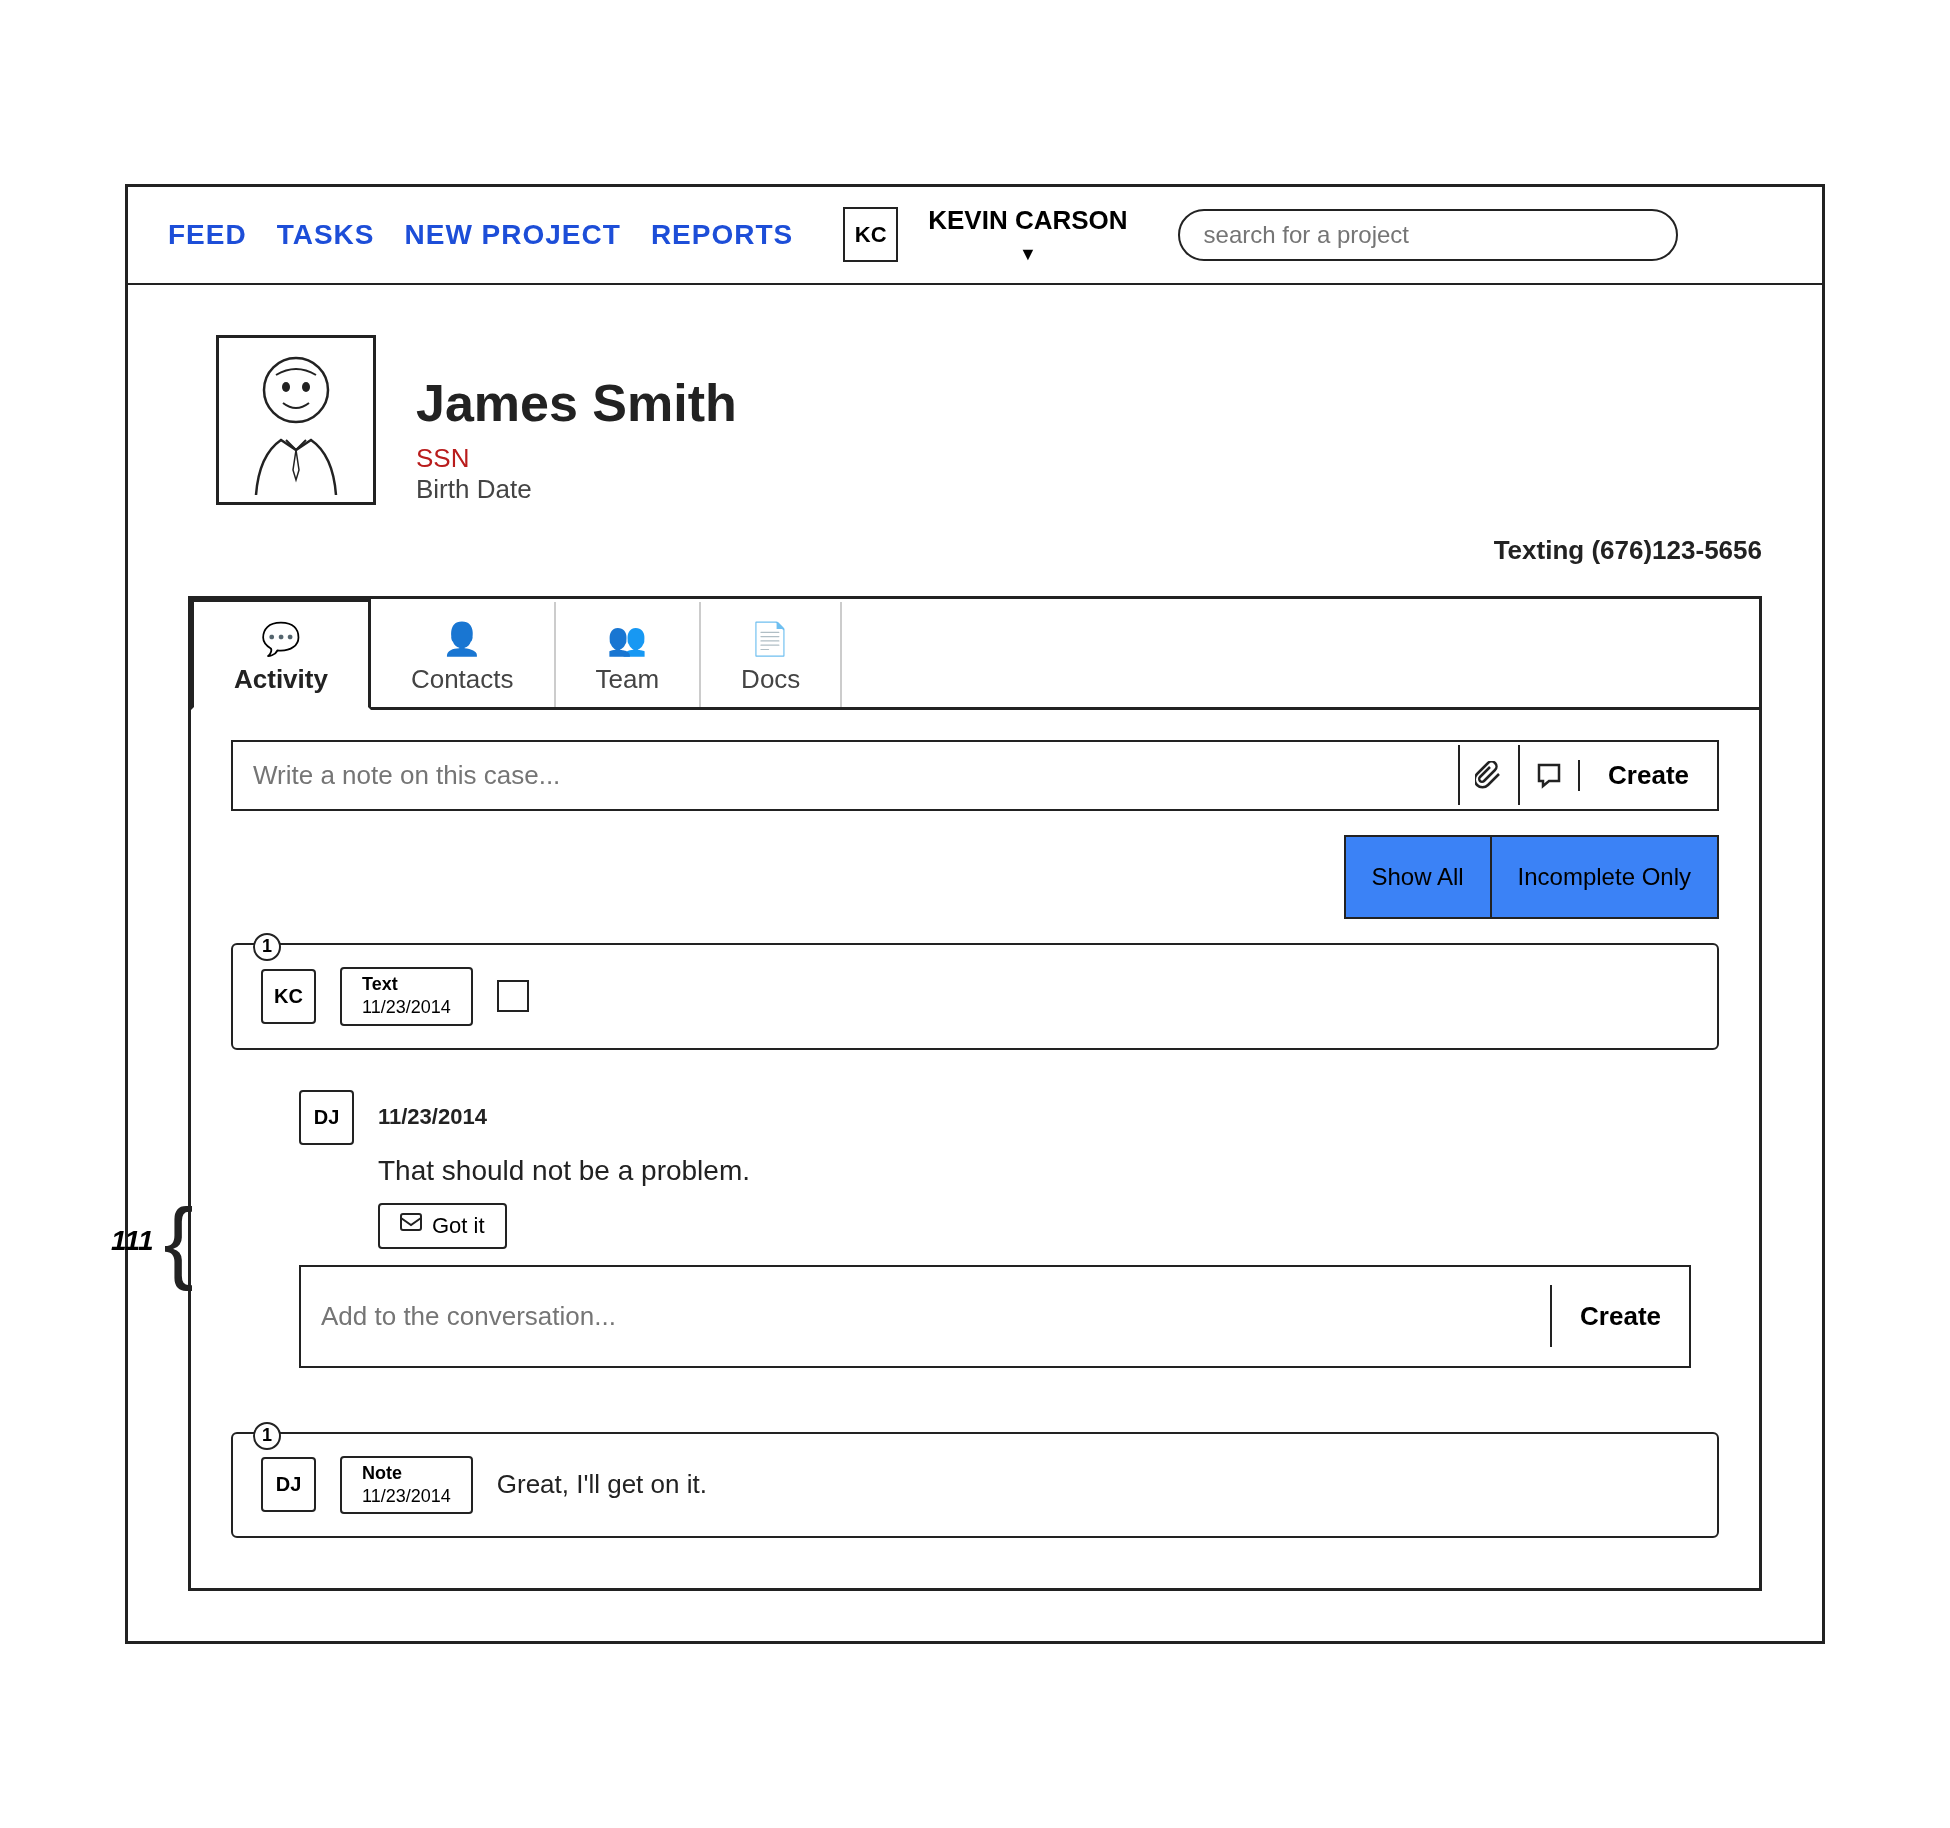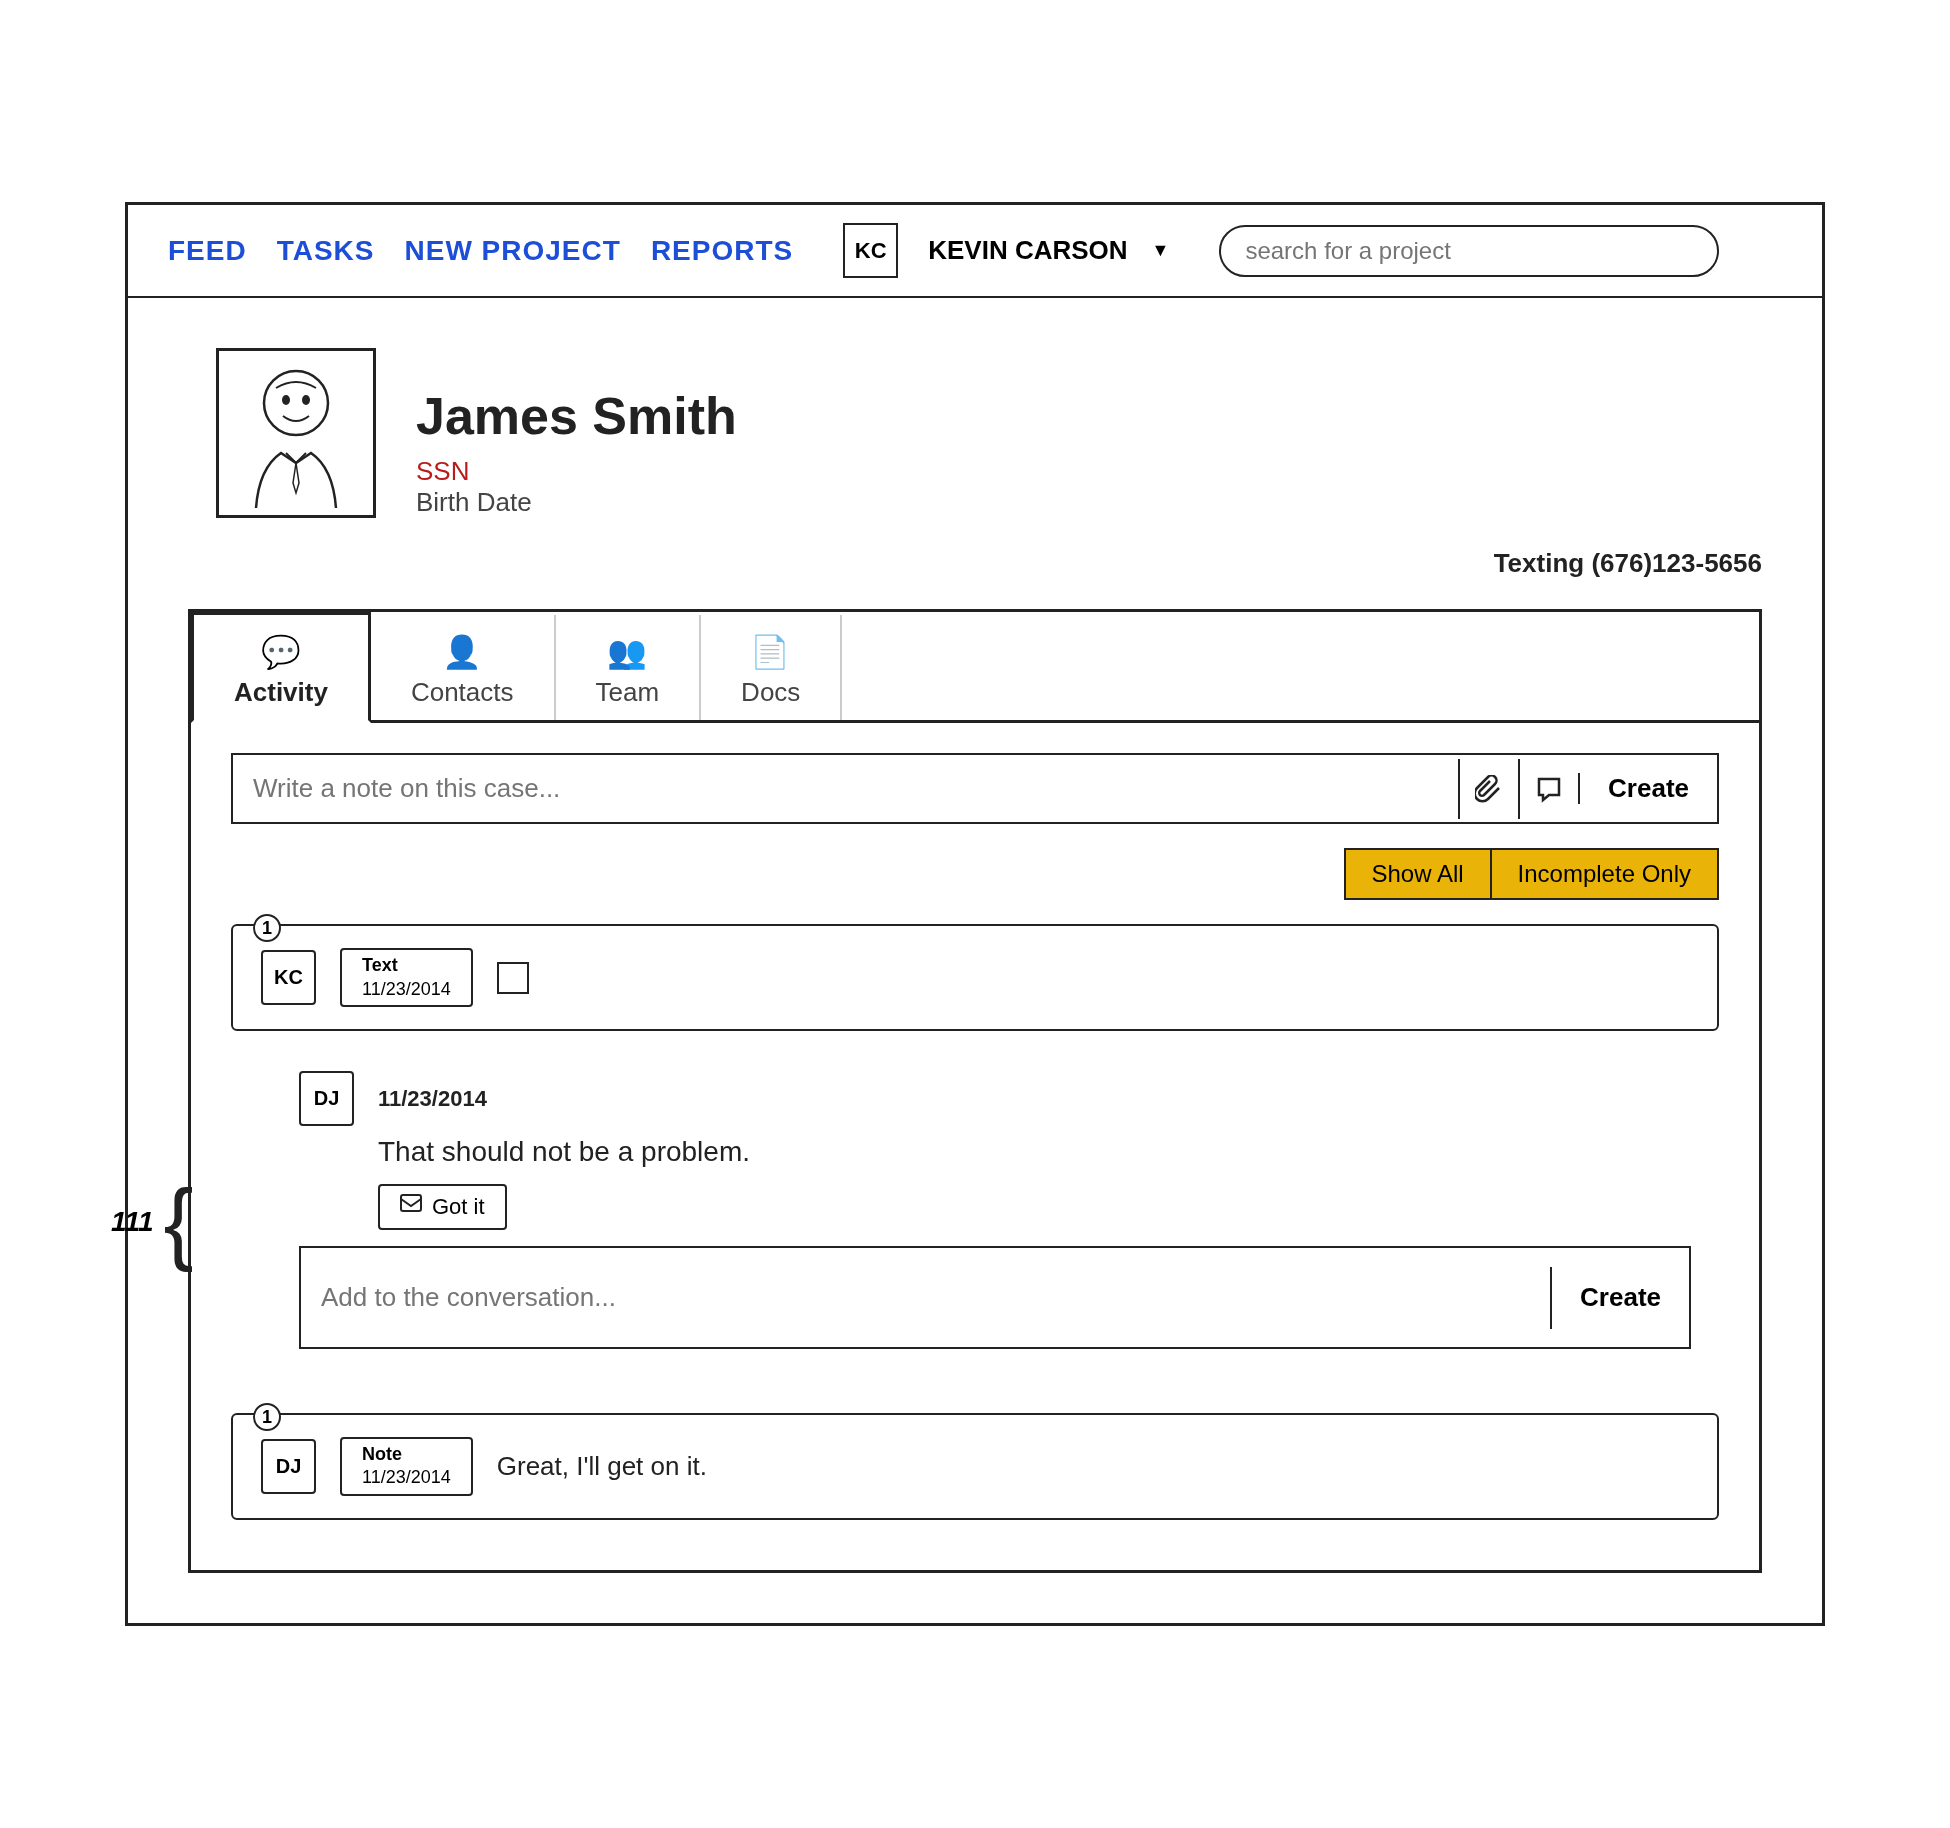--- a/index.html
+++ b/index.html
@@ -41,21 +41,22 @@
       border: 2px solid #222;
       font-size: 22px;
       font-weight: bold;
       margin-left: 20px;
     }
     .nav-user {
       display: flex;
       align-items: center;
       font-size: 26px;
       font-weight: bold;
-      gap: 24px;
+      gap: 8px;
+      flex-direction: column;
     }
     .nav-dropdown-arrow {
       font-size: 18px;
     }
     .nav-search {
       margin-left: 20px;
       flex: 1;
       max-width: 500px;
       border: 2px solid #222;
       border-radius: 30px;
@@ -192,24 +193,24 @@
     }
     
     .filter-row {
       display: flex;
       justify-content: flex-end;
       gap: 0;
       margin-bottom: 24px;
     }
     .filter-btn {
       border: 2px solid #222;
-      padding: 10px 26px;
+      padding: 26px 26px;
       font-size: 24px;
       cursor: pointer;
-      background: #eab308;
+      background: #3b82f6;
     }
     .filter-btn:first-child {
       border-right: none;
     }
     
     .activity-item {
       border: 2px solid #222;
       border-radius: 6px;
       margin-bottom: 20px;
       padding: 22px 28px;

